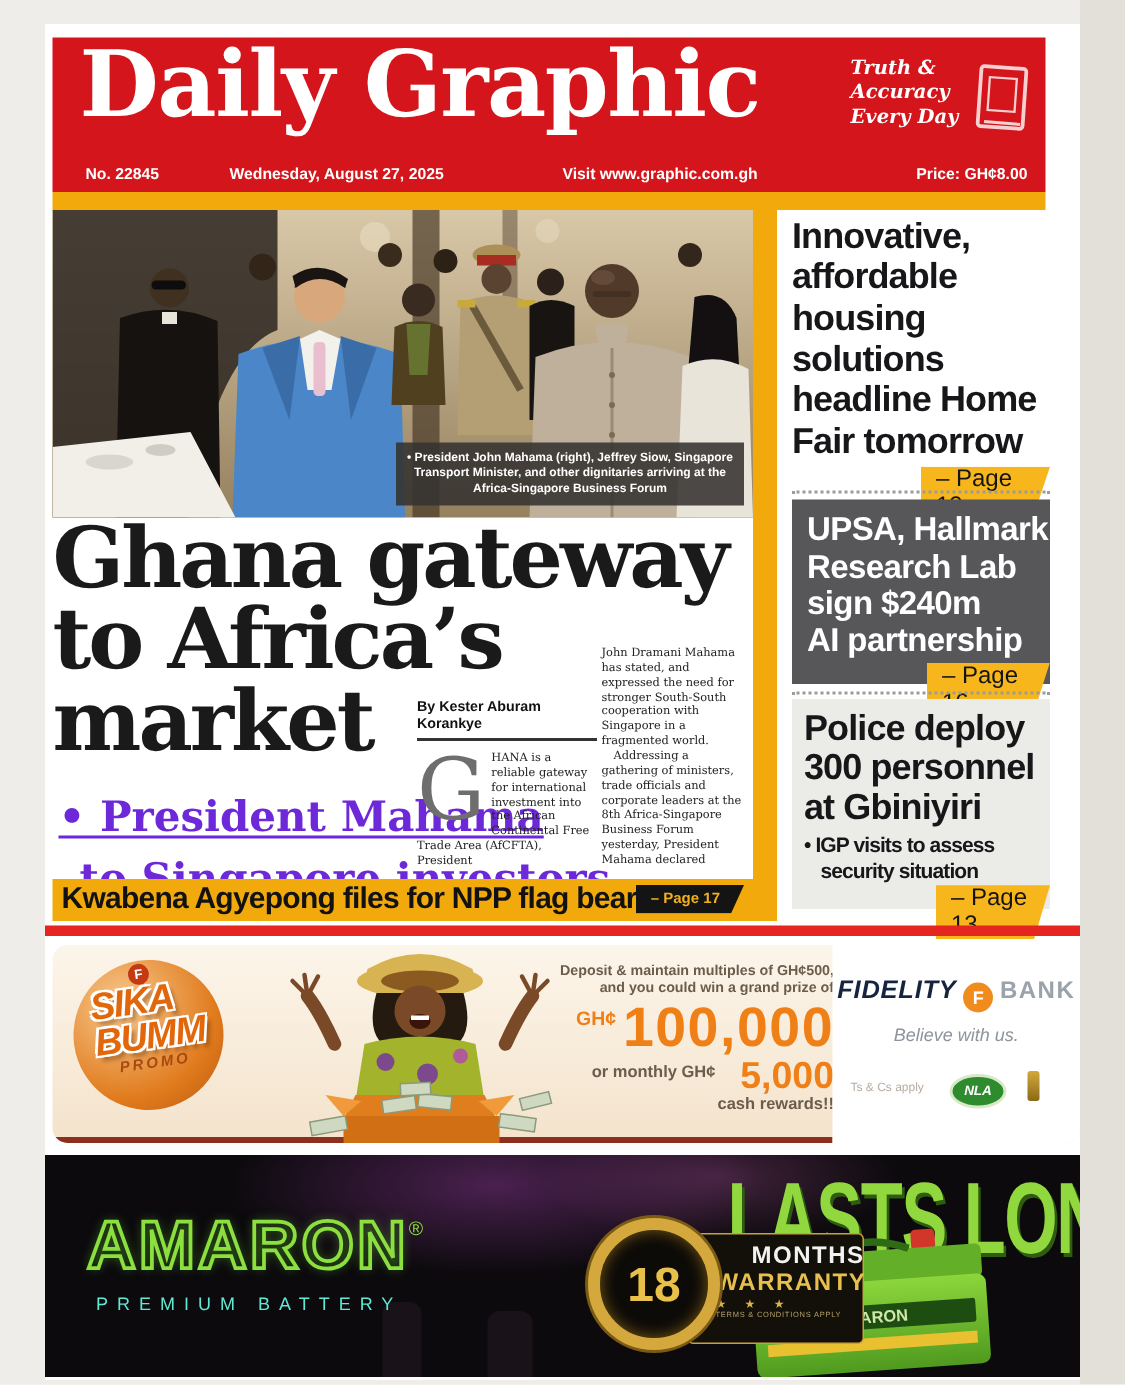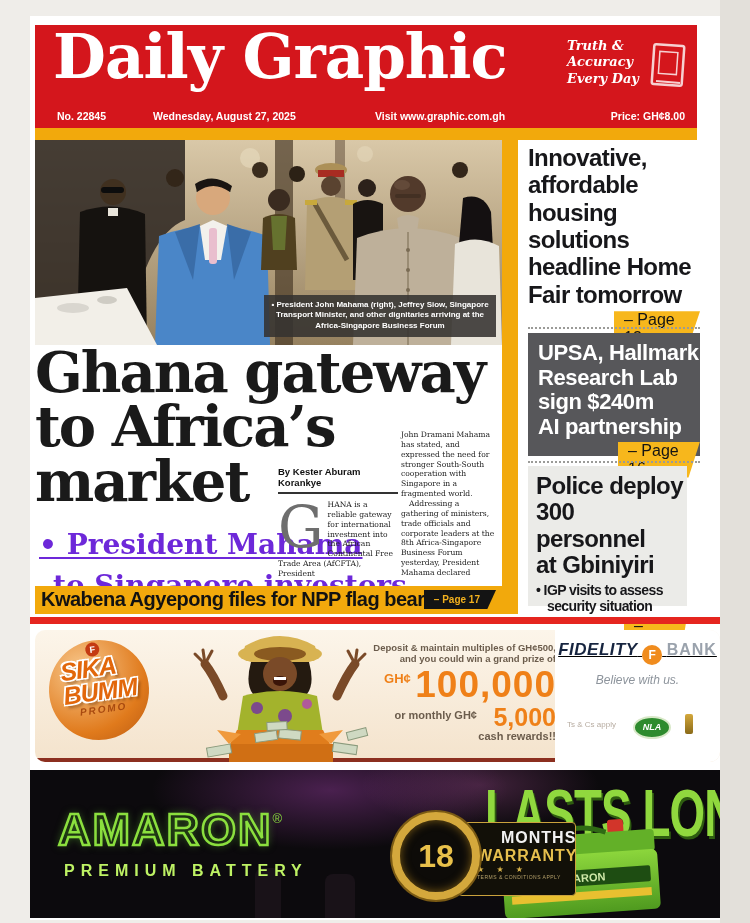--- a/index.html
+++ b/index.html
@@ -50,21 +50,21 @@
   .fid-bank{font-weight:600;font-size:16px;color:#9aa2ac;letter-spacing:1px;}
   .fid-circle{display:inline-block;width:20px;height:20px;border-radius:50%;background:#f08c1e;color:#fff;font-weight:800;font-size:12px;line-height:20px;text-align:center;vertical-align:-4px;}
   .nla{display:inline-block;width:34px;height:19px;border-radius:50%;background:#2e8b2e;border:2px solid #d8e8c8;color:#fff;font-style:italic;font-weight:800;font-size:9px;line-height:19px;text-align:center;}
   
   .amaron-ad{left:30px;top:770px;width:690px;height:148px;background:#0c0a0d;overflow:hidden;}
   .glow1{left:120px;top:-40px;width:360px;height:120px;background:radial-gradient(ellipse at center,rgba(150,60,160,.45),rgba(150,60,160,0) 70%);}
   .glow2{left:330px;top:-30px;width:240px;height:90px;background:radial-gradient(ellipse at center,rgba(190,90,170,.3),rgba(190,90,170,0) 70%);}
   .amaron-brand{font-weight:800;font-size:45px;letter-spacing:2px;color:#8bdf3e;}
   @supports(-webkit-text-stroke:1px black){.amaron-brand{color:rgba(12,18,7,.25);-webkit-text-stroke:2.5px #8bdf3e;text-shadow:0 0 8px rgba(100,200,50,.5);}}
   .amaron-reg{font-size:13px;color:#8bdf3e;-webkit-text-stroke:0;vertical-align:22px;}
-  .amaron-sub{font-weight:700;font-size:16px;letter-spacing:6px;color:#bef264;}
+  .amaron-sub{font-weight:400;font-size:12px;letter-spacing:6px;color:#5eead4;}
   .badge-ring{left:362px;top:42px;width:72px;height:72px;border-radius:50%;background:#0d0b08;border:8px solid #d4a83c;box-shadow:0 0 0 2px #7a5a14,inset 0 0 10px #7a5a14;z-index:3;text-align:center;}
   .badge-num{font-weight:800;font-size:32px;line-height:72px;color:#e8c04a;}
   .badge-plate{left:428px;top:52px;width:118px;height:74px;background:#121008;border:1px solid #caa23c;border-radius:4px;padding:6px 8px 0 18px;z-index:2;box-sizing:border-box;}
   .plate-months{font-weight:800;font-size:16px;color:#f2f2f2;letter-spacing:1px;line-height:1.1;padding-left:24px;}
   .plate-warranty{font-weight:800;font-size:16px;color:#e6bf4e;letter-spacing:1px;line-height:1.15;}
   .plate-stars{color:#d9b34a;font-size:8px;letter-spacing:5px;}
   .plate-terms{font-size:5px;color:#b5a06a;letter-spacing:.5px;}
   .lasts{font-weight:800;font-size:52px;letter-spacing:-1px;color:#90d83e;transform:scaleY(1.3) scaleX(.88);transform-origin:left top;text-shadow:2px 2px 0 #2e5c10;white-space:nowrap;}
   .bottle{background:#191218;border-radius:8px 8px 3px 3px;}
 </style>
@@ -207,21 +207,21 @@
     <div class="s-h" style="font-size:22px;line-height:1.12;color:#ffffff;letter-spacing:-.4px;">
       <div>UPSA, Hallmark</div>
       <div>Research Lab</div>
       <div>sign $240m</div>
       <div>AI partnership</div>
     </div>
     <div style="margin:2px 0 0 32px;"><span class="tag">– Page 16</span></div>
   </div>
   <div class="abs dotsep" style="left:528px;top:461px;width:172px;"></div>
 
-  <div class="abs" style="left:528px;top:466px;width:159px;height:140px;background:#ebebe8;box-sizing:border-box;padding:7px 0 0 8px;">
+  <div class="abs" style="left:528px;top:466px;width:172px;height:140px;background:#ebebe8;box-sizing:border-box;padding:7px 0 0 8px;">
     <div class="s-h" style="font-size:24px;line-height:1.1;">
       <div>Police deploy</div>
       <div>300 personnel</div>
       <div>at Gbiniyiri</div>
     </div>
     <div class="s-h" style="font-size:14px;line-height:1.18;margin-top:3px;">
       <div>• IGP visits to assess</div>
       <div style="padding-left:11px;">security situation</div>
     </div>
     <div style="margin:2px 0 0 40px;"><span class="tag">– Page 13</span></div>
@@ -286,21 +286,21 @@
         <span class="offer-big" style="font-size:13px;vertical-align:14px;">GH¢</span>
         <span class="offer-big" style="font-size:37px;letter-spacing:1px;">100,000</span>
       </div>
       <div style="text-align:right;line-height:1;margin-top:2px;">
         <span class="offer" style="font-size:11px;vertical-align:7px;">or monthly GH¢</span>
         <span class="offer-big" style="font-size:25px;margin-left:12px;">5,000</span>
       </div>
       <div class="offer" style="font-size:11px;">cash rewards!!</div>
     </div>
     <div class="abs promo-card">
-      <div style="text-align:center;margin-top:10px;text-decoration:underline;">
+      <div style="text-align:center;margin-top:20px;">
         <span class="fid-brand">FIDELITY</span>
         <span class="fid-circle">F</span>
         <span class="fid-bank">BANK</span>
       </div>
       <div style="text-align:center;margin-top:8px;font-style:italic;font-size:12px;color:#8d949c;">Believe with us.</div>
       <div class="abs" style="left:12px;top:90px;font-size:8px;color:#b7aca1;">Ts &amp; Cs apply</div>
       <span class="abs nla" style="left:78px;top:86px;">NLA</span>
       <div class="abs" style="left:130px;top:84px;width:8px;height:20px;background:linear-gradient(#d4a83c,#8a6a18);border-radius:2px;"></div>
     </div>
   </div>

